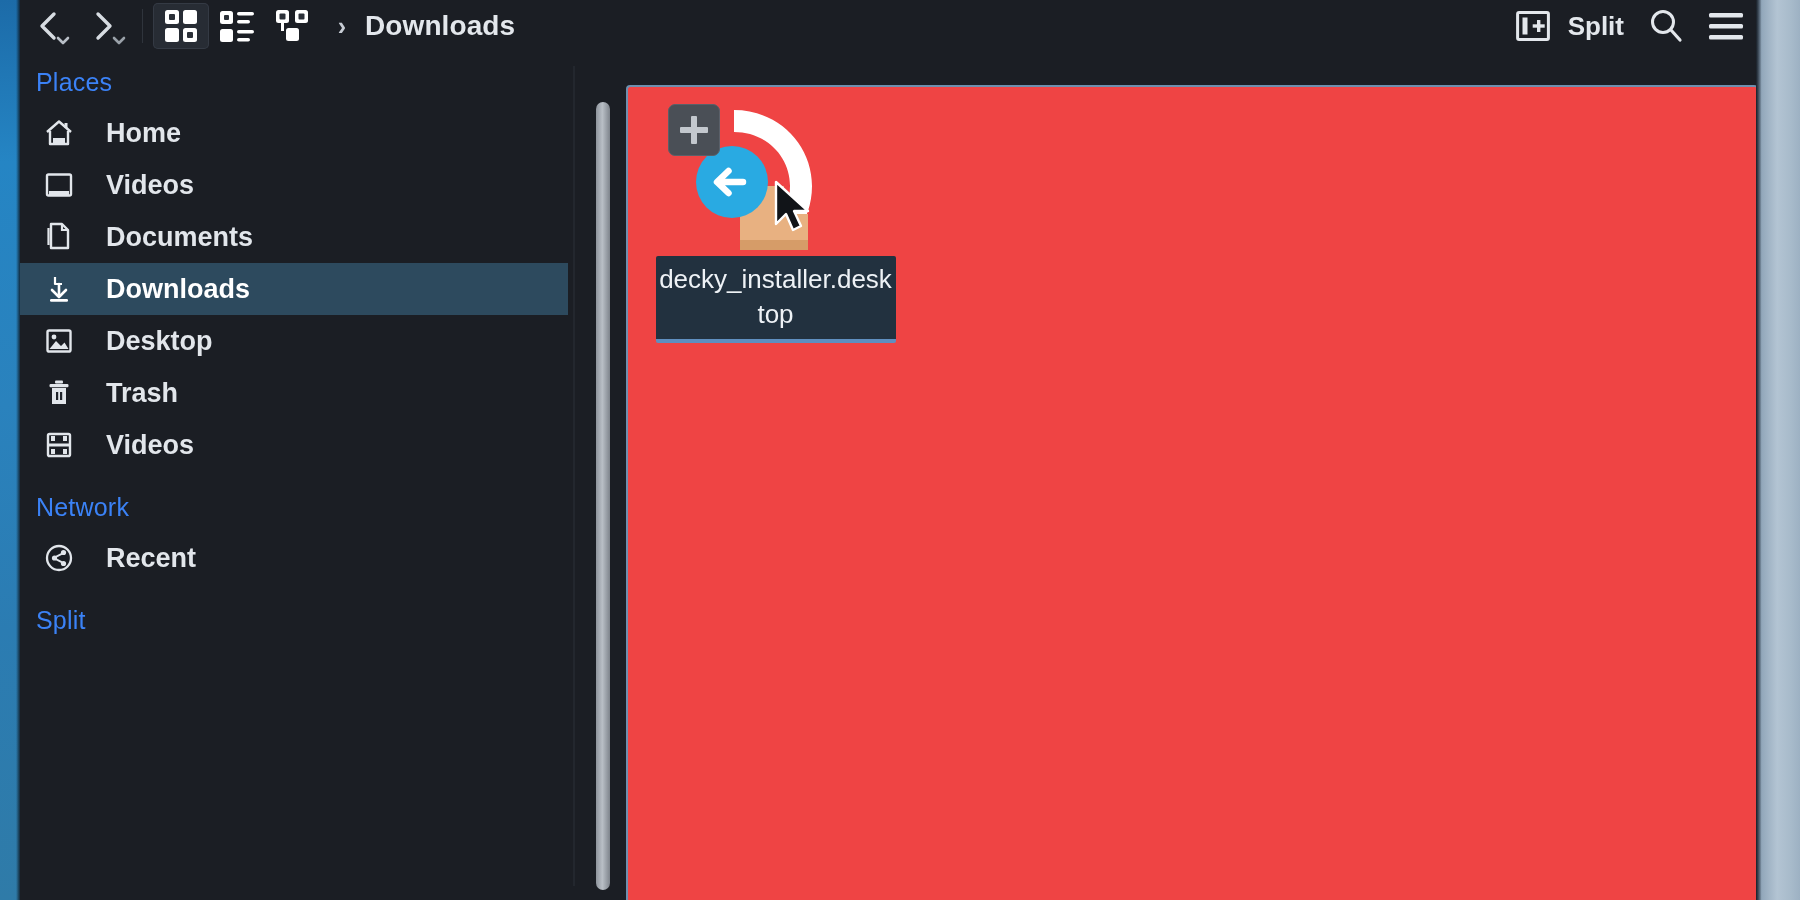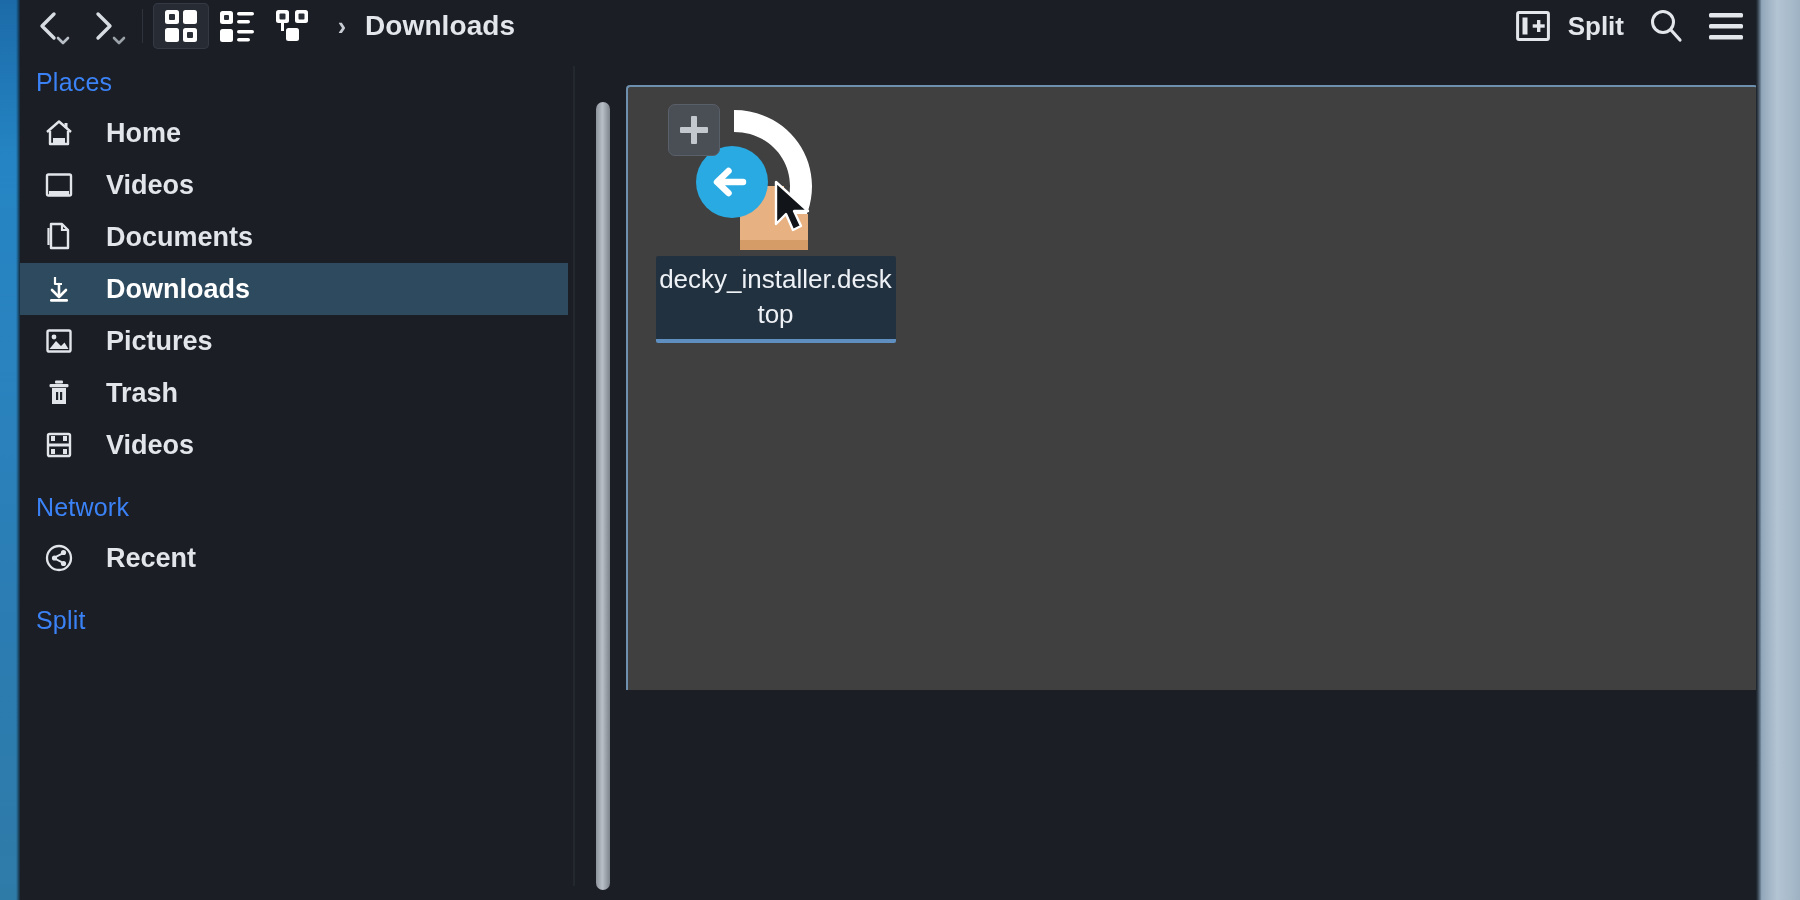--- a/index.html
+++ b/index.html
@@ -100,22 +100,22 @@
     background:linear-gradient(to right,#8e949c,#b9bfc6 45%,#7e848c);
     border-radius:7px;
   }
   .side-divider{
     position:absolute; left:573px; top:66px; width:2px; height:820px;
     background:#23272e; z-index:11;
   }
 
   
   .view{
-    position:absolute; left:626px; top:85px; width:1132px; height:605px;
-    background:#404040;
+    position:absolute; left:626px; top:85px; width:1132px; height:815px;
+    background:#ef4444;
     border:2px solid #6e8fae; border-bottom:none; border-right:none;
     border-radius:4px 4px 0 0; z-index:5; overflow:hidden;
   }
   .view-inner{ position:relative; width:100%; height:100%; }
 
   
   .file-item{
     position:absolute; left:25px; top:15px; width:245px;
     display:flex; flex-direction:column; align-items:center; cursor:pointer;
   }
@@ -290,21 +290,21 @@
 
 
     <div class="side-item">
       <span class="si-ic">
         <svg width="32" height="32" viewBox="0 0 32 32">
           <rect x="4.5" y="5.5" width="23" height="21" rx="1.6" fill="none" stroke="#e2e6eb" stroke-width="2.4"></rect>
           <circle cx="11" cy="12" r="2.4" fill="#e2e6eb"></circle>
           <path d="M6.5 24 L13 16 L18 21 L21.5 17.5 L25.5 24 Z" fill="#e2e6eb"></path>
         </svg>
       </span>
-      <span class="si-tx">Pictures</span>
+      <span class="si-tx">Desktop</span>
     </div>
 
     <div class="side-item">
       <span class="si-ic">
         <svg width="32" height="32" viewBox="0 0 32 32">
           <rect x="12" y="3.5" width="8" height="3" rx="1" fill="#e2e6eb"></rect>
           <rect x="6.5" y="7" width="19" height="3.2" rx="1.2" fill="#e2e6eb"></rect>
           <path d="M9 11 L9 27 L23 27 L23 11 Z" fill="#e2e6eb"></path>
           <rect x="13" y="15" width="2.2" height="8" fill="#20242b"></rect>
           <rect x="17" y="15" width="2.2" height="8" fill="#20242b"></rect>

